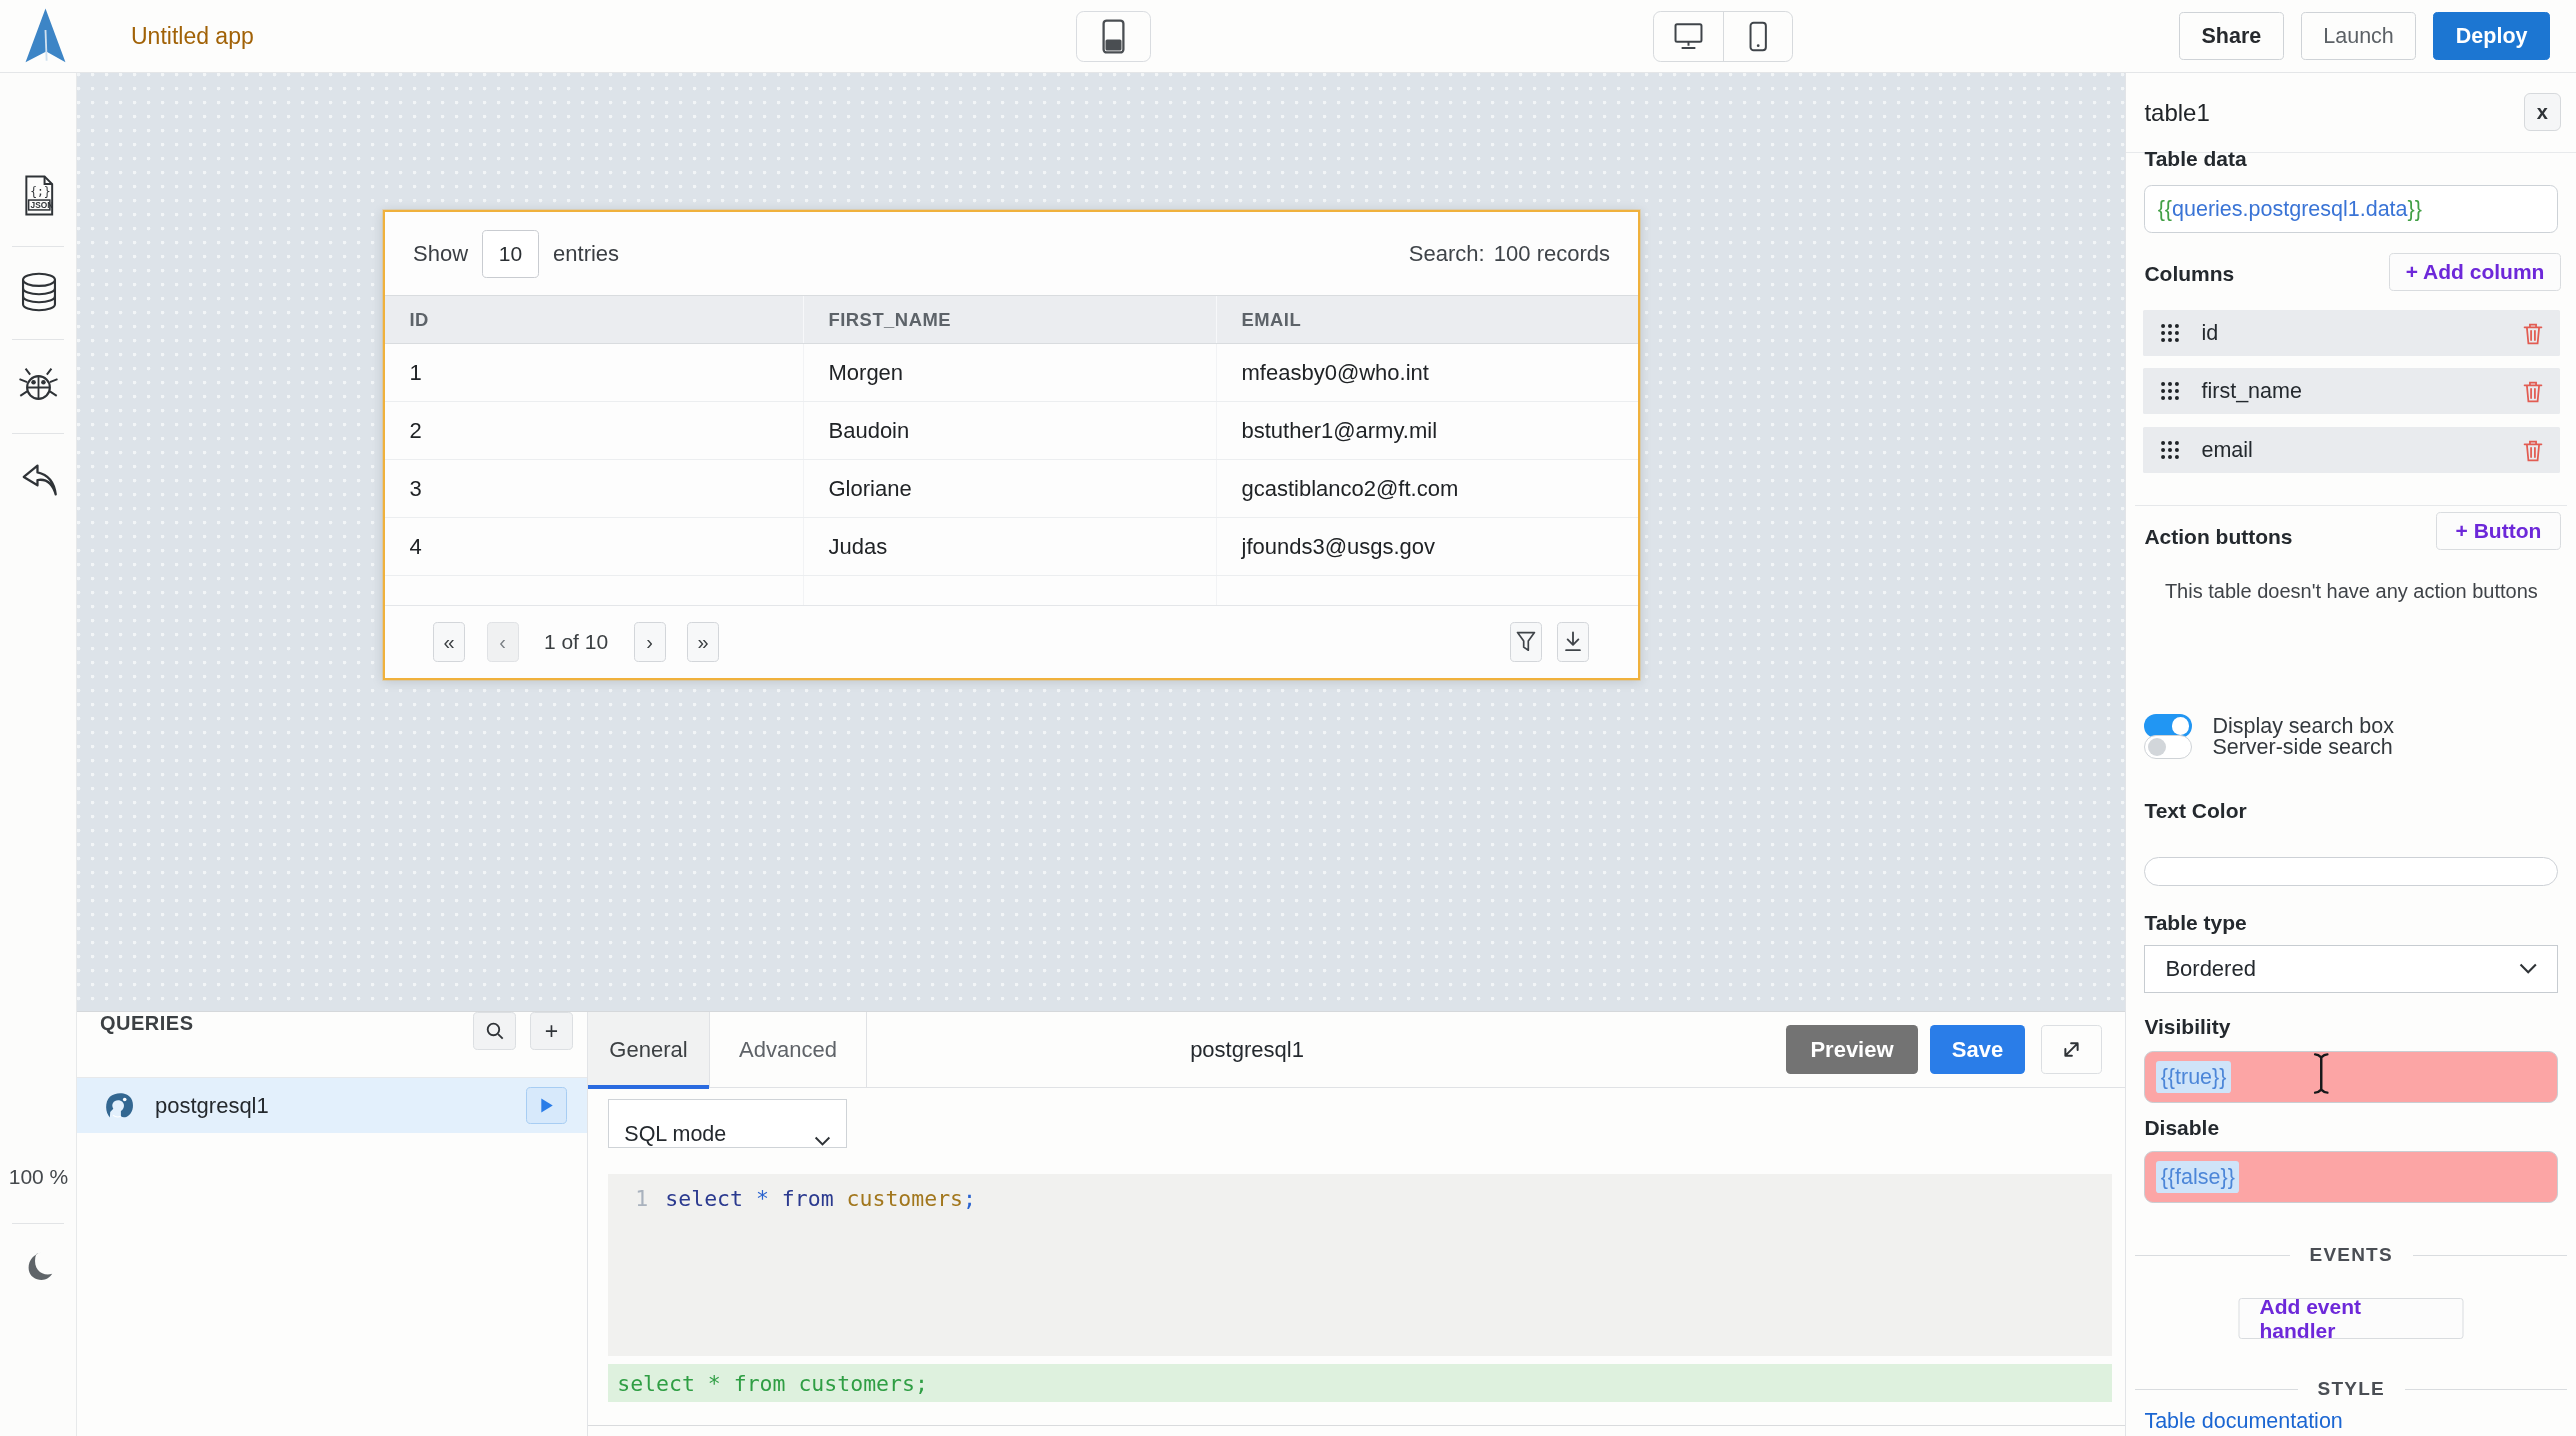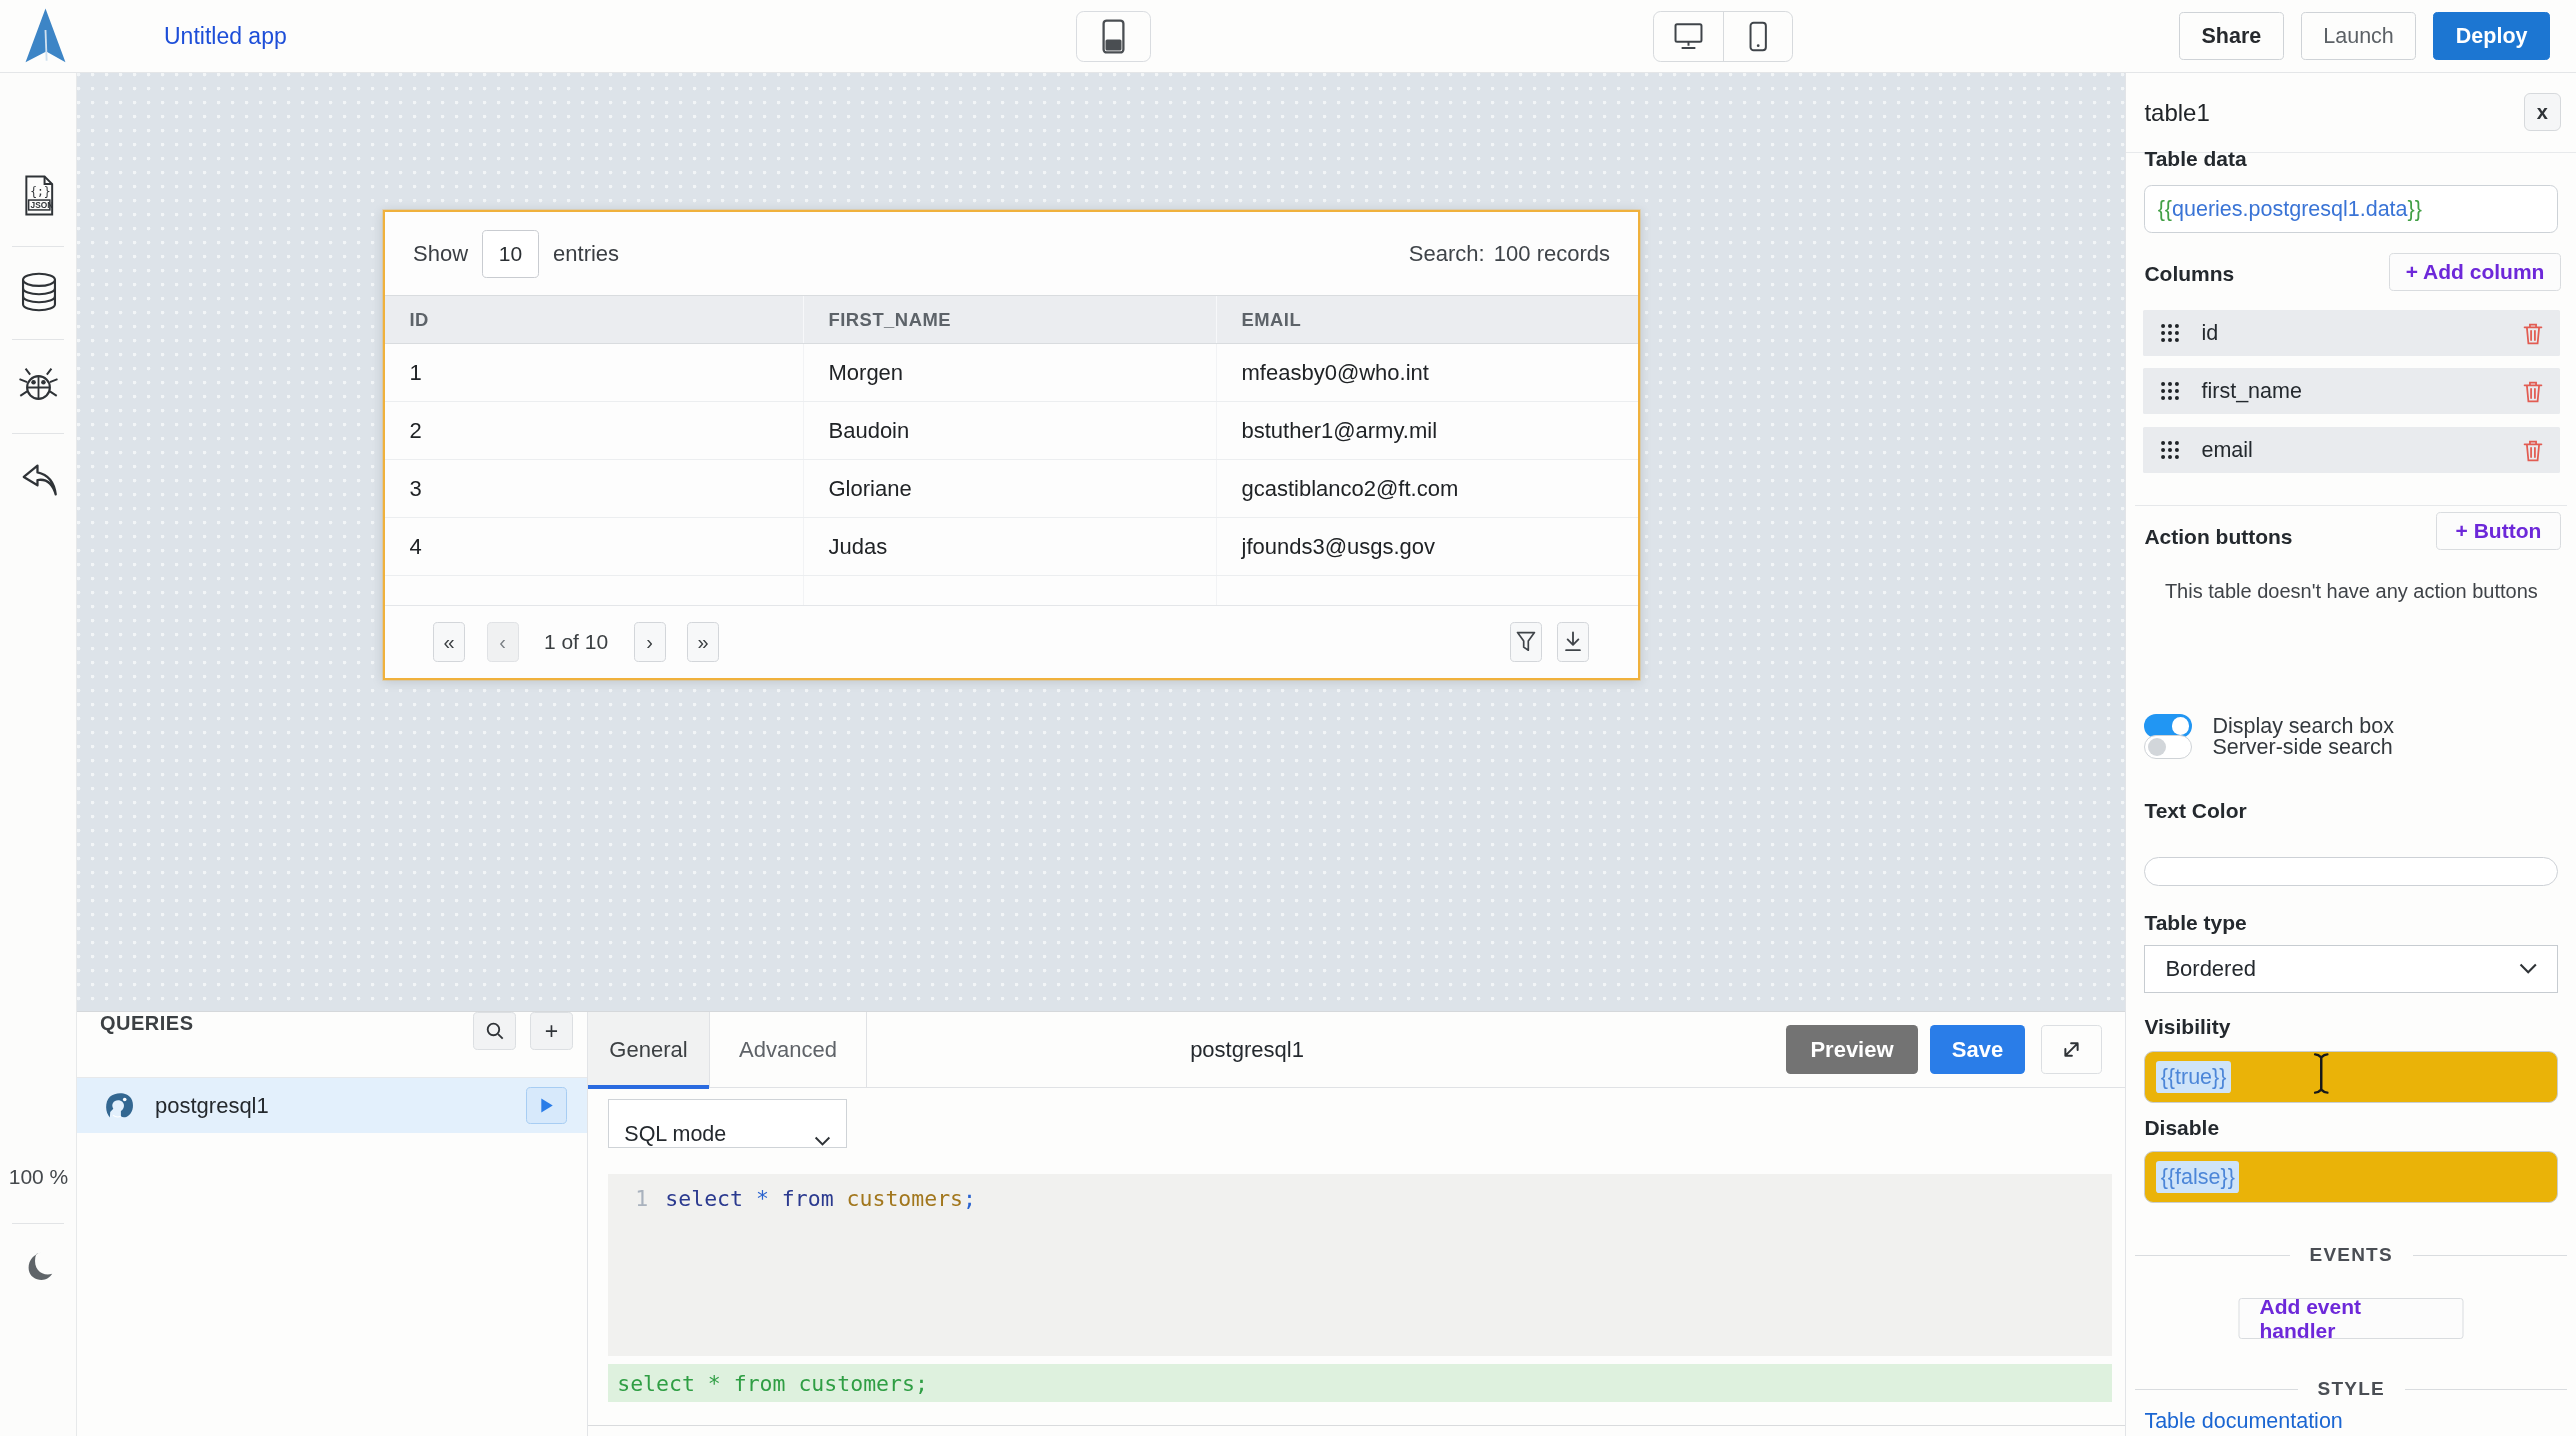--- a/index.html
+++ b/index.html
@@ -10,21 +10,21 @@
     position:relative; overflow:hidden;
   }
   svg { display:block; }
 
   
   .topbar { position:absolute; left:0; top:0; right:0; height:73px;
     background:#fdfdfc; border-bottom:0.8px solid #e4e6e8; z-index:30; }
   .logo-box { position:absolute; left:18.4px; top:7.7px; width:54px; height:58px;
     display:flex; align-items:center; justify-content:center; }
   .app-title { position:absolute; left:131px; top:0; height:73px; display:flex;
-    align-items:center; font-size:23px; color:#1d4ed8;margin-left:33px; }
+    align-items:center; font-size:23px; color:#a16207; }
   .canvas-size-btn { position:absolute; left:1076px; top:10.7px; width:75px; height:51px;
     border:0.8px solid #d9dce0; border-radius:7.7px; background:#fdfdfc;
     display:flex; align-items:center; justify-content:center; }
   .device-seg { position:absolute; left:1653px; top:10.7px; height:51px;
     border:0.8px solid #d7dadd; border-radius:7.7px; background:#fdfdfc; display:flex; }
   .device-seg .seg { width:69px; display:flex; align-items:center; justify-content:center; }
   .device-seg .seg + .seg { border-left:0.8px solid #d7dadd; }
   .topbar-actions { position:absolute; right:26px; top:12.3px; height:48px; display:flex; gap:17px; }
   .tb-btn { height:48px; padding:0 21.5px; border-radius:4.6px; font-size:21.5px;
     display:flex; align-items:center; background:#fdfdfc; border:0.8px solid #cfd3d7; }
@@ -147,21 +147,21 @@
   .toggle.off .knob { position:absolute; left:2.3px; top:1.5px; width:18.4px; height:18.4px;
     border-radius:50%; background:#d2d6da; }
   .toggle.on { background:#2196f3; }
   .toggle.on .knob { position:absolute; right:3.1px; top:3.1px; width:17.6px; height:17.6px;
     border-radius:50%; background:#fff; }
   .toggle-label { font-size:21.5px; color:#33383d; }
   .pill-input { left:18.4px; width:414px; height:29px; border:0.8px solid #cdd1d6; border-radius:14.6px; background:#fff; }
   .rp-select { left:18.4px; width:414px; height:48px; border:0.8px solid #c7ccd1; background:#fff;
     display:flex; align-items:center; padding:0 20px; font-size:22px; color:#24292e; }
   .rp-select .chev { margin-left:auto; }
-  .code-input { left:18.4px; width:414px; height:52px; border:0.8px solid #c9ced3; border-radius:9.2px; background:#eab308;
+  .code-input { left:18.4px; width:414px; height:52px; border:0.8px solid #c9ced3; border-radius:9.2px; background:#fca5a5;
     display:flex; align-items:center; padding:0 10.7px; font-size:21.5px; }
   .hl { background:#cfe4f9; border-radius:3.1px; padding:3.1px 4.6px; color:#4c86d8; }
   .section-div { left:9.2px; width:432px; display:flex; align-items:center; gap:20px;
     font-size:19px; font-weight:700; letter-spacing:1.2px; color:#4a4e54; }
   .section-div .line { flex:1; border-top:0.8px solid #d9dcdf; }
   .rp-link { left:18.4px; font-size:21.5px; color:#1b66d2; }
 
   
   .mouse-cursor { position:absolute; left:2309px; top:1052px; z-index:50; pointer-events:none; }
 </style>

